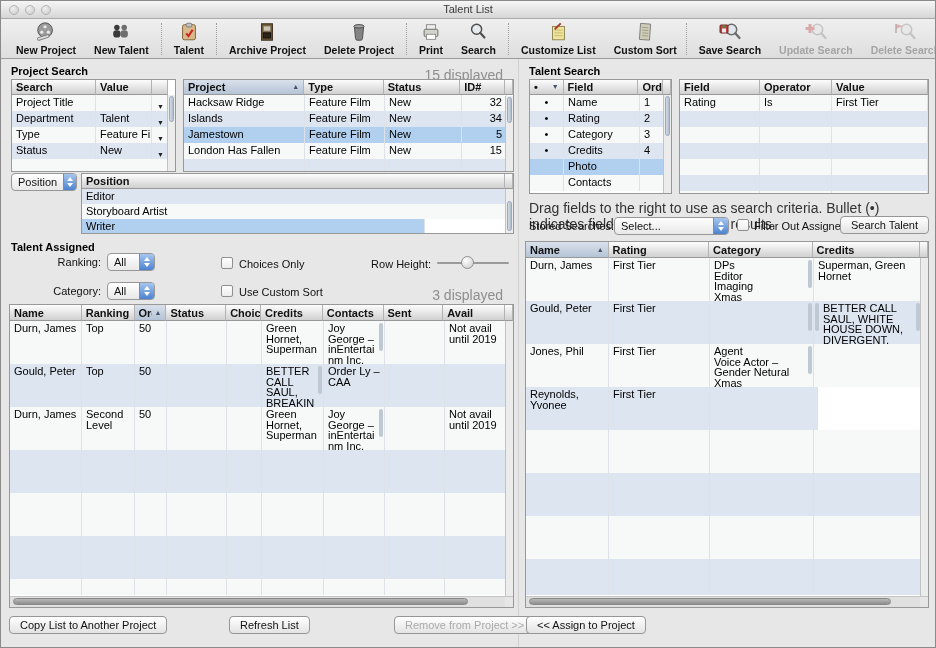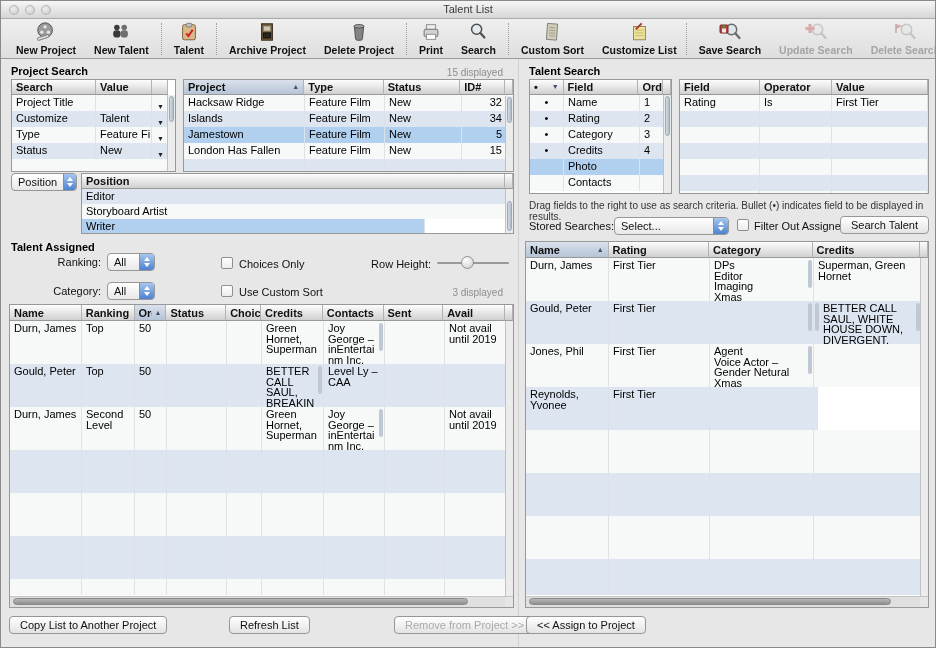--- a/index.html
+++ b/index.html
@@ -25,21 +25,21 @@
   .titem .ticon { height:22px; display:flex; align-items:flex-end; }
   .titem .tlabel { font-size:10.5px; font-weight:600; color:#111; white-space:nowrap; margin-top:1px; }
   .titem.disabled { opacity:.85; }
   .titem.disabled .ticon { opacity:.45; }
   .titem.disabled .tlabel { color:#9a9a9a; font-weight:600; }
   .tsep { width:0; border-left:1px dotted #9e9e9e; height:32px; margin:0 3px; }
   .tsep.pushright { margin-left:auto; }
 
   
   .panel-title { position:absolute; font-size:11px; font-weight:bold; color:#000; }
-  .gray-note { position:absolute; font-size:10px; color:#8e8e8e; }
+  .gray-note { position:absolute; font-size:14px; color:#8e8e8e; }
   .btn { position:absolute; height:18px; padding:0 10px; font-size:11px; color:#111;
     background:linear-gradient(#ffffff,#e3e3e3); border:1px solid #969696; border-radius:4px;
     display:flex; align-items:center; justify-content:center; white-space:nowrap; }
   .btn.disabled { color:#aaa; }
   .popup { position:absolute; height:18px; display:flex; align-items:center;
     background:linear-gradient(#ffffff,#e8e8e8); border:1px solid #979797; border-radius:4px;
     font-size:11px; color:#111; overflow:hidden; }
   .popup .plabel { padding:0 6px; flex:1; white-space:nowrap; }
   .popup .pcap { width:15px; align-self:stretch;
     background:linear-gradient(#a6c6ef,#4d82cf); display:flex; flex-direction:column;
@@ -183,45 +183,45 @@
             <circle cx="10.5" cy="9" r="5.5" fill="#e3eaf0" stroke="#4f4f4f" stroke-width="1.6"></circle>
             <line x1="14.6" y1="13" x2="19" y2="18" stroke="#4f4f4f" stroke-width="2.4" stroke-linecap="round"></line>
           </svg>
       </span>
       <span class="tlabel">Search</span>
     </div>
     <div class="tsep"></div>
     <div class="titem">
       <span class="ticon">
         <svg width="22" height="22" viewBox="0 0 24 24">
+            <rect x="6" y="6" width="13" height="14.5" fill="#efe29a" stroke="#8a8252"></rect>
+            <g stroke="#c6b96f">
+              <line x1="8" y1="10" x2="17" y2="10"></line>
+              <line x1="8" y1="13" x2="17" y2="13"></line>
+              <line x1="8" y1="16" x2="17" y2="16"></line>
+            </g>
+            <line x1="8.5" y1="9" x2="15" y2="2.5" stroke="#a33c2a" stroke-width="2"></line>
+          </svg>
+      </span>
+      <span class="tlabel">Customize List</span>
+    </div>
+    <div class="titem">
+      <span class="ticon">
+        <svg width="22" height="22" viewBox="0 0 24 24">
             <rect x="6.5" y="3" width="11" height="17.5" fill="#cfcdb8" stroke="#7b7b7b" transform="rotate(4 12 12)"></rect>
             <g stroke="#9b9a86">
               <line x1="9" y1="7" x2="15.5" y2="7.4"></line>
               <line x1="9" y1="10" x2="15.5" y2="10.4"></line>
               <line x1="9" y1="13" x2="15.5" y2="13.4"></line>
               <line x1="9" y1="16" x2="15.5" y2="16.4"></line>
             </g>
           </svg>
       </span>
       <span class="tlabel">Custom Sort</span>
     </div>
-    <div class="titem">
-      <span class="ticon">
-        <svg width="22" height="22" viewBox="0 0 24 24">
-            <rect x="6" y="6" width="13" height="14.5" fill="#efe29a" stroke="#8a8252"></rect>
-            <g stroke="#c6b96f">
-              <line x1="8" y1="10" x2="17" y2="10"></line>
-              <line x1="8" y1="13" x2="17" y2="13"></line>
-              <line x1="8" y1="16" x2="17" y2="16"></line>
-            </g>
-            <line x1="8.5" y1="9" x2="15" y2="2.5" stroke="#a33c2a" stroke-width="2"></line>
-          </svg>
-      </span>
-      <span class="tlabel">Customize List</span>
-    </div>
     <div class="tsep pushright"></div>
     <div class="titem">
       <span class="ticon">
         <svg width="26" height="22" viewBox="0 0 26 22">
             <circle cx="14.5" cy="8.5" r="5.2" fill="#dfe6ec" stroke="#6b6b6b" stroke-width="1.5"></circle>
             <line x1="18.3" y1="12.3" x2="22.5" y2="17" stroke="#6b6b6b" stroke-width="2.3" stroke-linecap="round"></line>
             <rect x="3" y="4" width="8" height="8" rx="1" fill="#b94040" stroke="#7c2626"></rect>
             <rect x="5" y="7.5" width="4" height="4" fill="#e9e9e9"></rect>
             <rect x="5.5" y="4.5" width="3" height="2" fill="#3f9e3f"></rect>
           </svg>
@@ -265,21 +265,21 @@
       <div class="th cap" style="width:16px"></div>
     </div>
     <div class="trow h16">
       <div class="td w" style="width:84px">Project Title</div>
       <div class="td w" style="width:56px"></div>
       <div class="td w" style="width:16px">
           <span class="dd-arrow">▼</span>
         </div>
     </div>
     <div class="trow h16">
-      <div class="td s" style="width:84px">Customize</div>
+      <div class="td s" style="width:84px">Department</div>
       <div class="td s" style="width:56px">Talent</div>
       <div class="td s" style="width:16px">
           <span class="dd-arrow">▼</span>
         </div>
     </div>
     <div class="trow h16">
       <div class="td w" style="width:84px">Type</div>
       <div class="td w" style="width:56px">Feature Film</div>
       <div class="td w" style="width:16px">
           <span class="dd-arrow">▼</span>
@@ -432,21 +432,21 @@
       <div class="td w" style="width:62px">Not avail until 2019</div>
     </div>
 
     <div class="trow h43">
       <div class="td s" style="width:72px">Gould, Peter</div>
       <div class="td s" style="width:53px">Top</div>
       <div class="td s" style="width:32px">50</div>
       <div class="td s" style="width:60px"></div>
       <div class="td s" style="width:35px"></div>
       <div class="td s" style="width:62px"><span>BETTER CALL SAUL, BREAKING</span><span class="csb"></span></div>
-      <div class="td s" style="width:61px">Level Ly – CAA</div>
+      <div class="td s" style="width:61px">Order Ly – CAA</div>
       <div class="td s" style="width:60px"></div>
       <div class="td s" style="width:62px"></div>
     </div>
 
     <div class="trow h43">
       <div class="td w" style="width:72px">Durn, James</div>
       <div class="td w" style="width:53px">Second Level</div>
       <div class="td w" style="width:32px">50</div>
       <div class="td w" style="width:60px"></div>
       <div class="td w" style="width:35px"></div>

